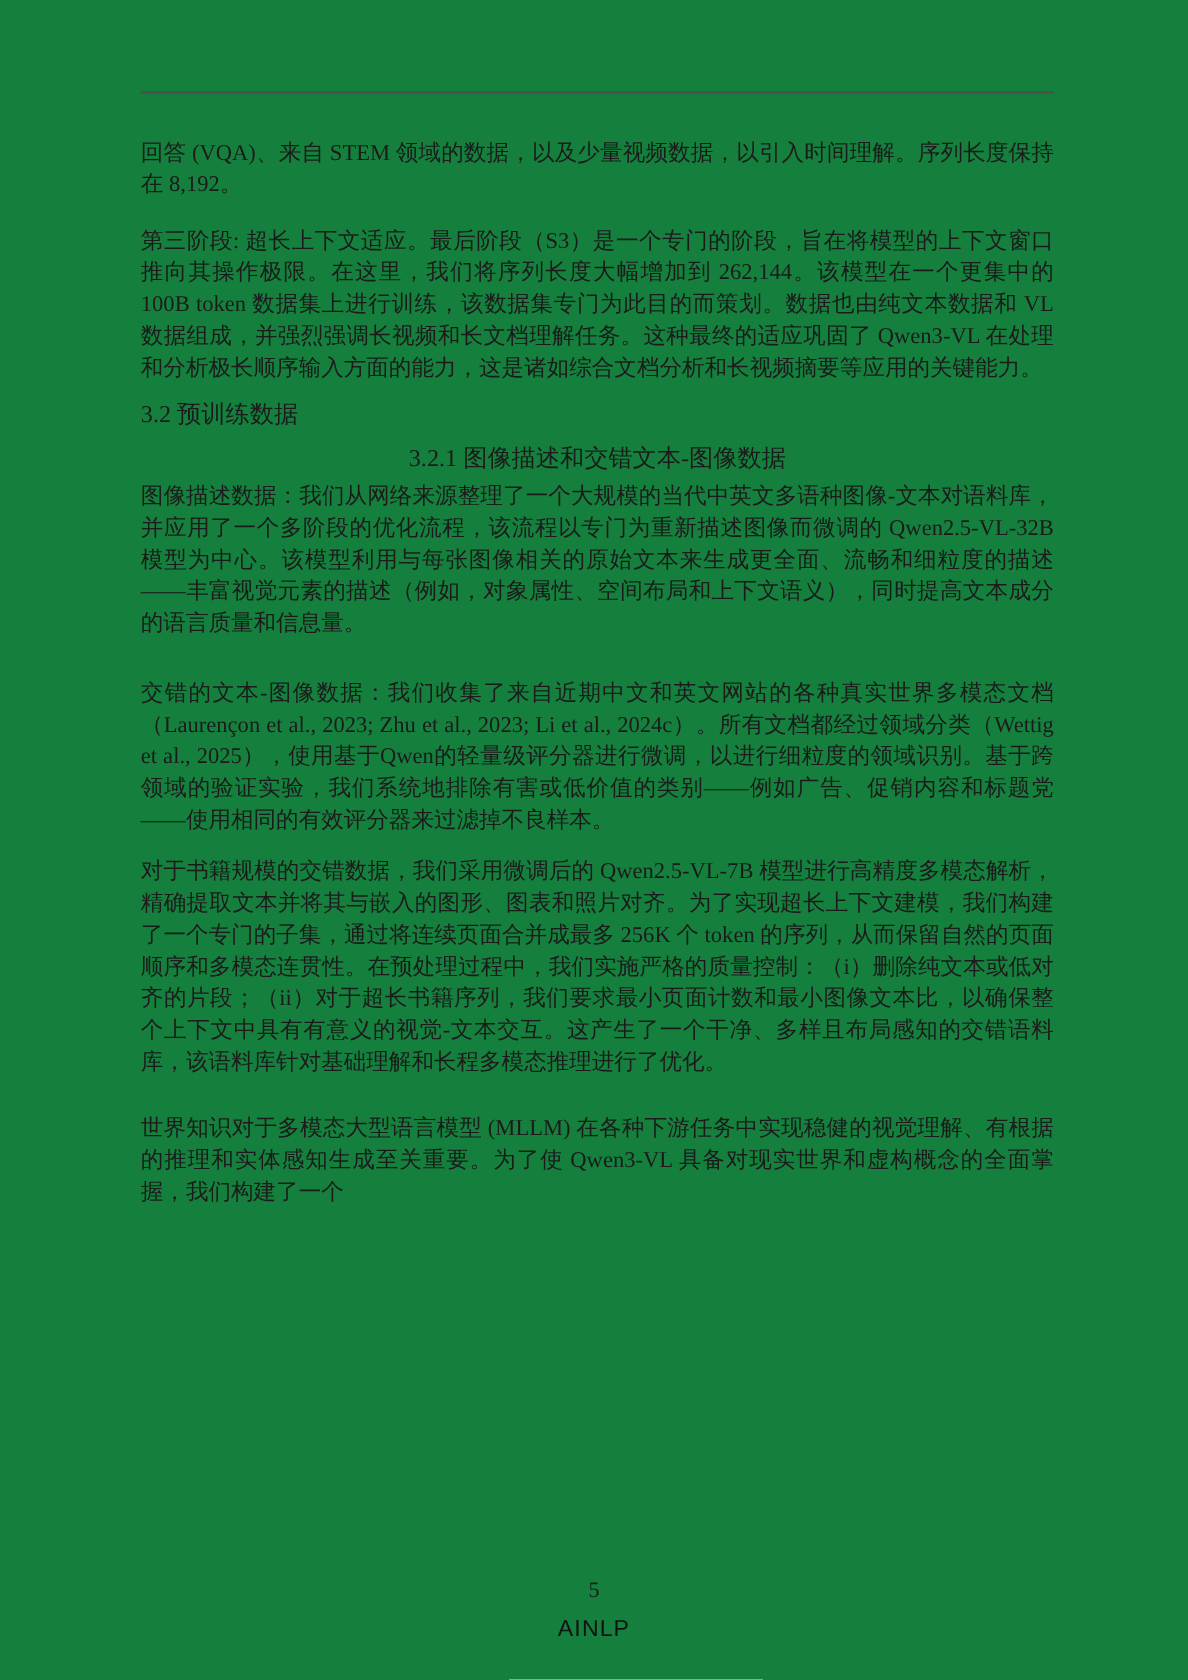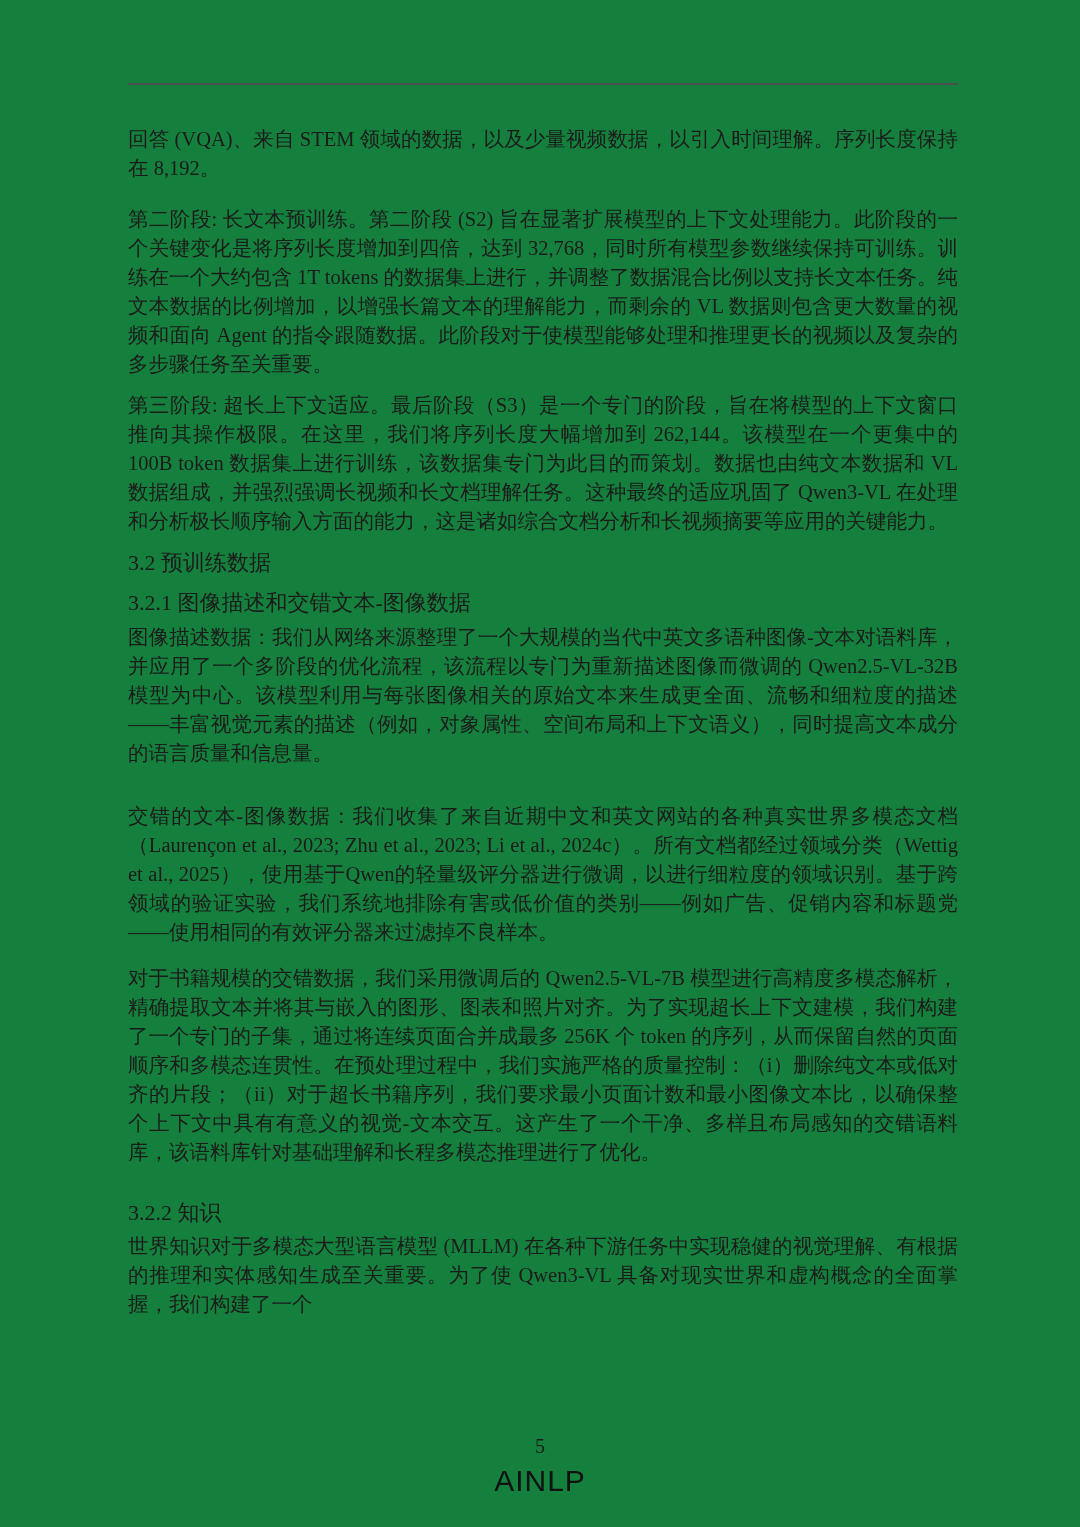--- a/index.html
+++ b/index.html
@@ -36,21 +36,21 @@
     word-break: break-word;
   }
   .heading {
     margin: 0;
     font-size: 22px;
     line-height: 29px;
     font-weight: normal;
   }
   .mb0  { margin-bottom: 0; }
   .mb5  { margin-bottom: 5px; }
-  .mb6  { margin-bottom: 6px; }
+  .mb6  { margin-bottom: 6px; text-align: center; }
   .mb11 { margin-bottom: 11px; }
   .mb12 { margin-bottom: 12px; }
   .mb17 { margin-bottom: 17px; }
   .mb22 { margin-bottom: 22px; }
   .mb25 { }
   .mb31 { margin-bottom: 31px; }
   .mb34 { margin-bottom: 34px; }
   .footer {
     position: absolute;
     left: 0;
@@ -59,53 +59,51 @@
     text-align: center;
   }
   .page-number {
     font-size: 20px;
     line-height: 26px;
     color: #1b1b1b;
   }
   .watermark {
     margin-top: 5px;
     font-family: "Liberation Sans", "DejaVu Sans", sans-serif;
-    font-size: 30px;
+    font-size: 21px;
     line-height: 34px;
     letter-spacing: 1px;
     color: #111111;
   }
 </style>
 </head>
 <body>
 
 <div class="page">
   <div class="content">
 
     <hr class="top-rule">
 
     <p class="para mb22">回答 (VQA)、来自 STEM 领域的数据，以及少量视频数据，以引入时间理解。序列长度保持在 8,192。</p>
 
-    <p class="para mb12">第二阶段: 长文本预训练。第二阶段 (S2) 旨在显著扩展模型的上下文处理能力。此阶段的一个关键变化是将序列长度增加到四倍，达到 32,768，同时所有模型参数继续保持可训练。训练在一个大约包含 1T tokens 的数据集上进行，并调整了数据混合比例以支持长文本任务。纯文本数据的比例增加，以增强长篇文本的理解能力，而剩余的 VL 数据则包含更大数量的视频和面向 Agent 的指令跟随数据。此阶段对于使模型能够处理和推理更长的视频以及复杂的多步骤任务至关重要。</p>
 
     <p class="para mb25">第三阶段: 超长上下文适应。最后阶段（S3）是一个专门的阶段，旨在将模型的上下文窗口推向其操作极限。在这里，我们将序列长度大幅增加到 262,144。该模型在一个更集中的 100B token 数据集上进行训练，该数据集专门为此目的而策划。数据也由纯文本数据和 VL 数据组成，并强烈强调长视频和长文档理解任务。这种最终的适应巩固了 Qwen3-VL 在处理和分析极长顺序输入方面的能力，这是诸如综合文档分析和长视频摘要等应用的关键能力。</p>
 
     <h2 class="heading mb11">3.2 预训练数据</h2>
 
     <h3 class="heading mb6">3.2.1 图像描述和交错文本-图像数据</h3>
 
 
     <p class="para mb34">图像描述数据：我们从网络来源整理了一个大规模的当代中英文多语种图像-文本对语料库，并应用了一个多阶段的优化流程，该流程以专门为重新描述图像而微调的 Qwen2.5-VL-32B 模型为中心。该模型利用与每张图像相关的原始文本来生成更全面、流畅和细粒度的描述——丰富视觉元素的描述（例如，对象属性、空间布局和上下文语义），同时提高文本成分的语言质量和信息量。</p>
 
 
     <p class="para mb17">交错的文本-图像数据：我们收集了来自近期中文和英文网站的各种真实世界多模态文档（Laurençon et al., 2023; Zhu et al., 2023; Li et al., 2024c）。所有文档都经过领域分类（Wettig et al., 2025），使用基于Qwen的轻量级评分器进行微调，以进行细粒度的领域识别。基于跨领域的验证实验，我们系统地排除有害或低价值的类别——例如广告、促销内容和标题党——使用相同的有效评分器来过滤掉不良样本。</p>
 
     <p class="para mb31">对于书籍规模的交错数据，我们采用微调后的 Qwen2.5-VL-7B 模型进行高精度多模态解析，精确提取文本并将其与嵌入的图形、图表和照片对齐。为了实现超长上下文建模，我们构建了一个专门的子集，通过将连续页面合并成最多 256K 个 token 的序列，从而保留自然的页面顺序和多模态连贯性。在预处理过程中，我们实施严格的质量控制：（i）删除纯文本或低对齐的片段；（ii）对于超长书籍序列，我们要求最小页面计数和最小图像文本比，以确保整个上下文中具有有意义的视觉-文本交互。这产生了一个干净、多样且布局感知的交错语料库，该语料库针对基础理解和长程多模态推理进行了优化。</p>
 
-    <h3 class="heading mb5">3.2.2 知识</h3>
 
     <p class="para mb0">世界知识对于多模态大型语言模型 (MLLM) 在各种下游任务中实现稳健的视觉理解、有根据的推理和实体感知生成至关重要。为了使 Qwen3-VL 具备对现实世界和虚构概念的全面掌握，我们构建了一个</p>
 
   </div>
 
   <div class="footer">
     <div class="page-number">5</div>
     <div class="watermark">AINLP</div>
   </div>
 </div>

